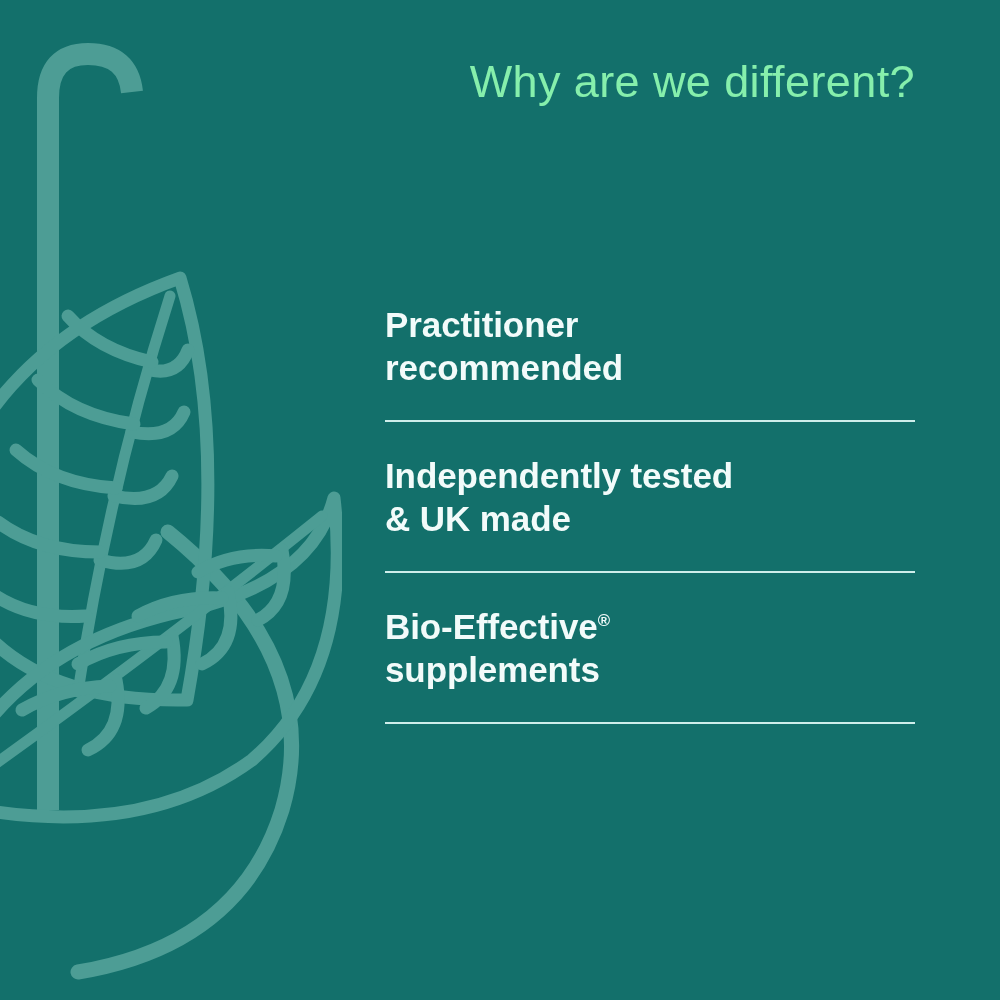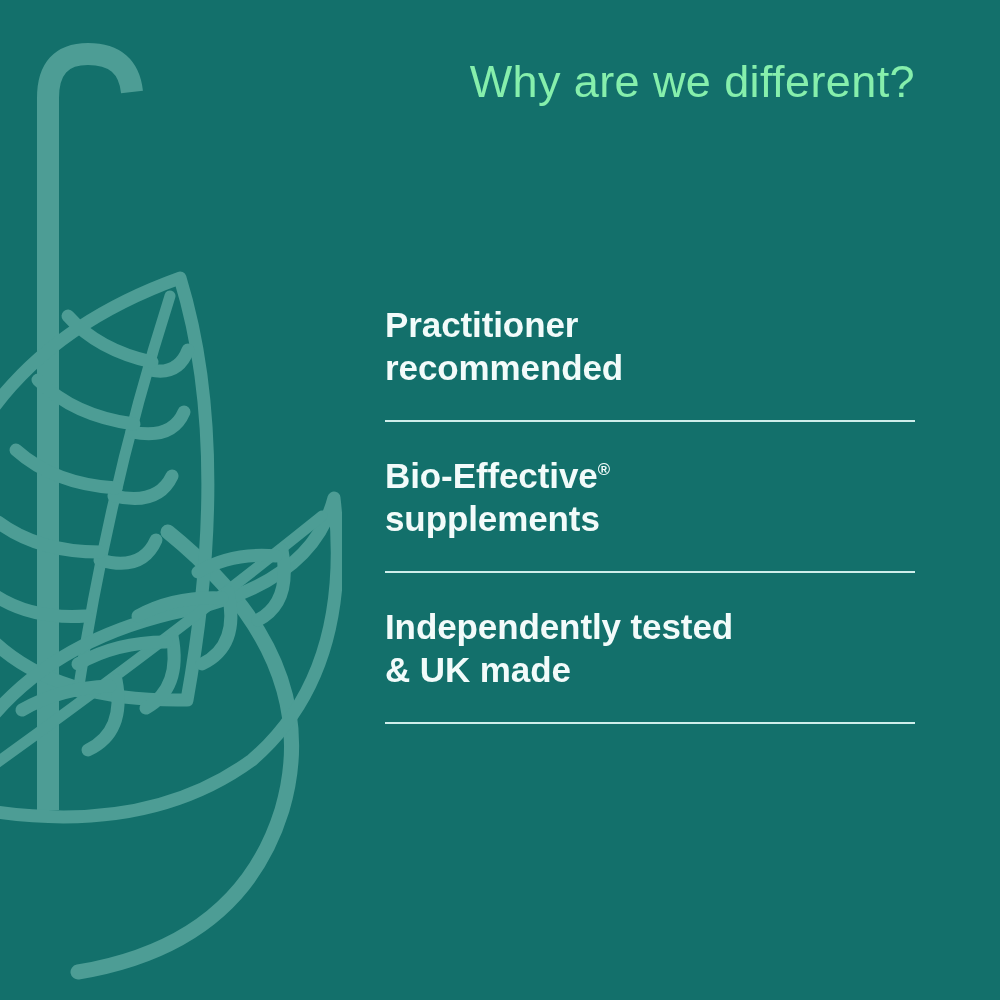--- a/index.html
+++ b/index.html
@@ -158,30 +158,30 @@
       <div class="feature-item">
         <div class="feature-label">
           <span>Practitioner</span><span class="reg-mark"></span><br>
           <span>recommended</span>
         </div>
         <div class="feature-divider"></div>
       </div>
 
       <div class="feature-item">
         <div class="feature-label">
-          <span>Bio-Effective</span><span class="reg-mark">®</span><br>
-          <span>supplements</span>
+          <span>Independently tested</span><span class="reg-mark"></span><br>
+          <span>&amp; UK made</span>
         </div>
         <div class="feature-divider"></div>
       </div>
 
       <div class="feature-item">
         <div class="feature-label">
-          <span>Independently tested</span><span class="reg-mark"></span><br>
-          <span>&amp; UK made</span>
+          <span>Bio-Effective</span><span class="reg-mark">®</span><br>
+          <span>supplements</span>
         </div>
         <div class="feature-divider"></div>
       </div>
 
       <div class="feature-item">
         <div class="feature-label">
           <span class="reg-mark"></span><br>
         </div>
 
       </div>

